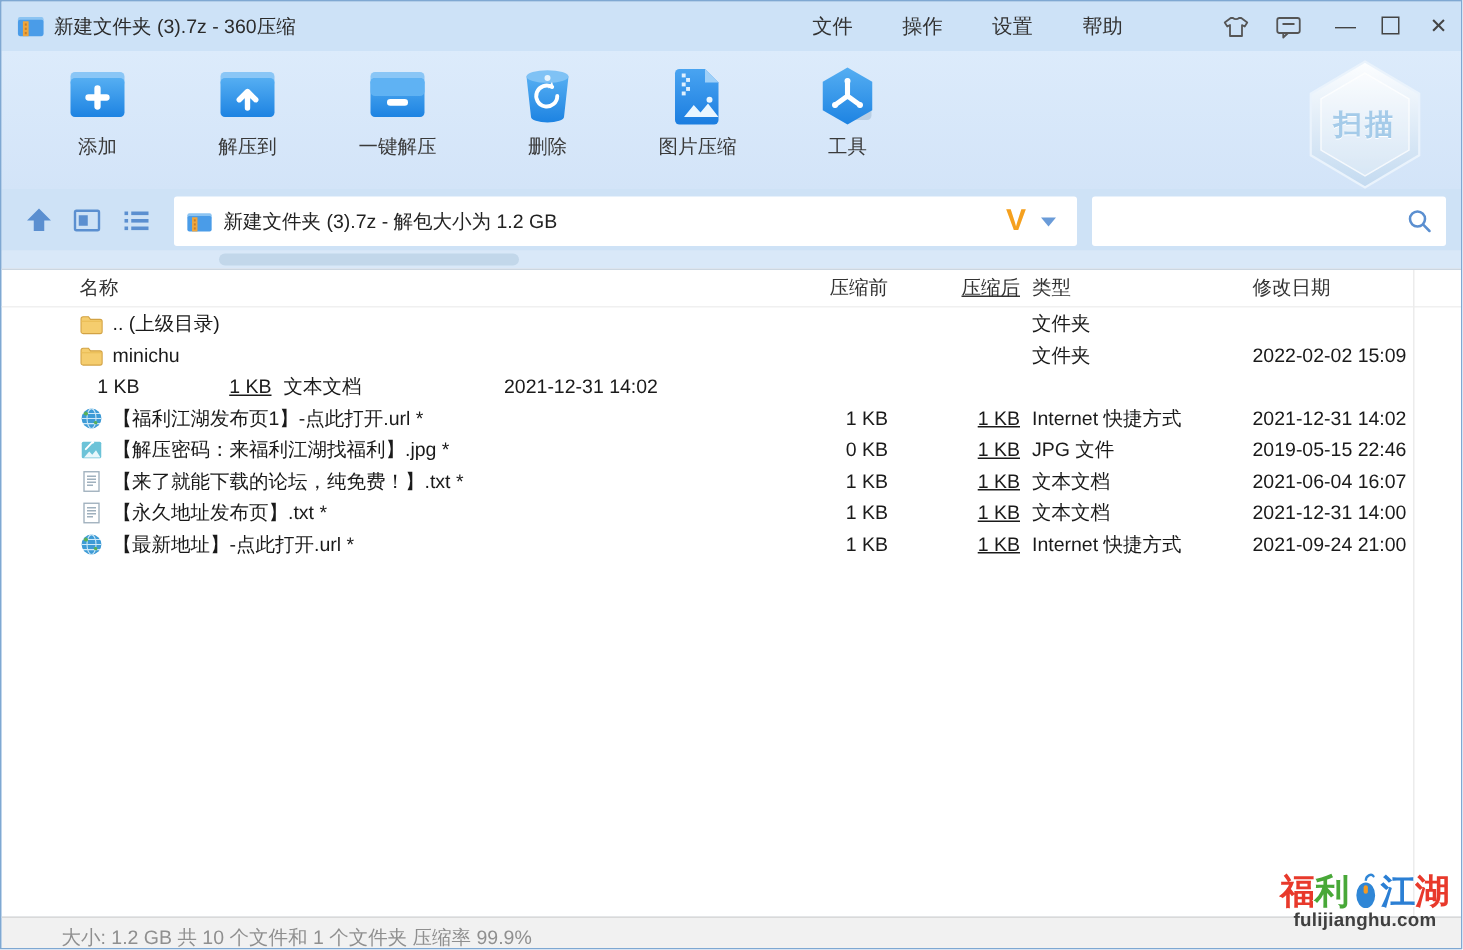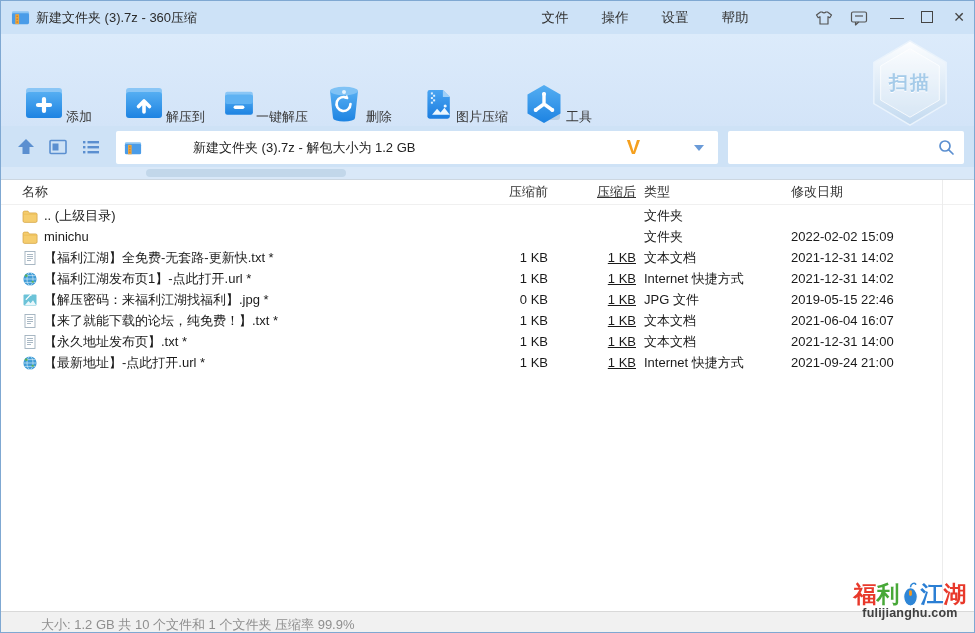--- a/index.html
+++ b/index.html
@@ -13,50 +13,50 @@
   .title-text { position:absolute; left:35px; top:8px; font-size:13px; color:#2b2b2b; white-space:nowrap; }
   .menubar { position:absolute; left:524px; top:0; height:33px; display:flex;justify-content:center; }
   .menu-item { width:60px; height:33px; line-height:33px; text-align:center; font-size:13.5px; color:#333; cursor:default; }
   .tb-ico { position:absolute; top:8px; width:18px; height:18px; }
   .glyph-btn { position:absolute; top:6px; width:20px; height:21px; text-align:center; font-size:14px; color:#444; line-height:21px; }
   .max-box { position:absolute; top:10px; width:12px; height:12px; border:1.4px solid #444; }
 
   
   .toolbar { position:absolute; left:0; top:33px; width:100%; height:92px;
              background:linear-gradient(180deg,#dcebfb,#d3e4f8); display:flex; padding-left:21px; gap:14px; }
-  .tool-btn { width:86px; height:92px; display:flex; flex-direction:row; align-items:flex-end; justify-content:flex-start; padding-top:8px; border-radius:4px; }
+  .tool-btn { width:86px; height:92px; display:flex; flex-direction:column; align-items:center; justify-content:flex-start; padding-top:8px; border-radius:4px; }
   .tool-btn svg { width:44px; height:44px; }
   .tool-label { margin-top:3px; font-size:13px; color:#3a3a3a; white-space:nowrap; }
   .scan-badge { position:absolute; right:22px; top:39px; width:84px; height:86px; }
   .scan-badge svg { position:absolute; left:0; top:0; width:84px; height:86px; }
   .scan-text { position:absolute; left:0; top:0; width:84px; height:86px; display:flex; align-items:center; justify-content:center;
                font-size:19px; font-weight:bold; color:#a5cbe9; letter-spacing:2px; text-shadow:0 1px 0 #fff; }
 
   
   .addr-row { position:absolute; left:0; top:125px; width:100%; height:41px; background:#cee2f6; }
   .nav-ico { position:absolute; top:11px; width:20px; height:20px; }
   .addr-bar { position:absolute; left:115px; top:5px; width:602px; height:33px; background:#fff; border-radius:2px;
-              display:flex; align-items:center; padding:0 8px;gap:44px; }
+              display:flex; align-items:center; padding:0 8px; }
   .addr-bar .arc-ico { width:18px; height:18px; margin-right:7px; flex:0 0 auto; }
   .addr-text { flex:1; font-size:13px; color:#222; white-space:nowrap; overflow:hidden; }
   .vip-v { font-size:20px; font-weight:bold; color:#f5a01e; margin-right:10px; }
   .addr-caret { width:0; height:0; border-left:5px solid transparent; border-right:5px solid transparent; border-top:6px solid #6a9bd8; margin-right:6px; }
   .search-box { position:absolute; left:727px; top:5px; width:236px; height:33px; background:#fff; border-radius:2px; }
   .search-box input { position:absolute; left:8px; top:0; width:195px; height:33px; border:none; outline:none; font-size:13px; color:#222; background:transparent; }
   .search-ico { position:absolute; right:9px; top:8px; width:17px; height:17px; }
 
   
   .strip { position:absolute; left:0; top:166px; width:100%; height:12px; background:#d9e8f8; }
   .hthumb { position:absolute; left:145px; top:2px; width:200px; height:8px; background:#c2d7ea; border-radius:4px; }
 
   
   .list { position:absolute; left:0; top:178px; width:100%; height:432px; background:#fff; border-top:1px solid #ccd6e0; }
   .hdr { display:flex; height:25px; align-items:center; font-size:13px; color:#333; border-bottom:1px solid #f0f0f0; }
   .row { display:flex; height:21px; align-items:center; font-size:13px; color:#1a1a1a; white-space:nowrap; }
-  .c-name { flex:0 0 455px; padding-left:21px; display:flex; align-items:center; gap:6px; overflow:hidden; }
+  .c-name { flex:0 0 455px; padding-left:8px; display:flex; align-items:center; gap:6px; overflow:hidden;margin-left:44px; }
   .c-before { flex:0 0 92px; text-align:right; }
   .c-after { flex:0 0 88px; text-align:right;text-decoration:underline; }
   .c-type { flex:0 0 148px; padding-left:8px; }
   .c-date { flex:1 1 auto; padding-left:7px; }
   .hdr .c-before, .hdr .c-after { text-align:right; padding-left:12px; }
   .fi { width:16px; height:16px; flex:0 0 auto; }
   .vline { position:absolute; left:941px; top:0; width:1px; height:432px; background:#ececec; }
 
   
   .statusbar { position:absolute; left:0; top:610px; width:100%; height:23px; background:#f1f1f1; border-top:1px solid #d9d9d9; }
@@ -311,26 +311,20 @@
               <use href="#sym-folder"></use>
             </svg>
         <span>minichu</span>
       </div>
       <div class="c-before"></div>
       <div class="c-after"></div>
       <div class="c-type">文件夹</div>
       <div class="c-date">2022-02-02 15:09</div>
     </div>
         <div class="row">
-      <div class="c-name">
-        <svg class="fi">
-              <use href="#sym-txt"></use>
-            </svg>
-        <span>【福利江湖】全免费-无套路-更新快.txt *</span>
-      </div>
       <div class="c-before">1 KB</div>
       <div class="c-after">1 KB</div>
       <div class="c-type">文本文档</div>
       <div class="c-date">2021-12-31 14:02</div>
     </div>
         <div class="row">
       <div class="c-name">
         <svg class="fi">
               <use href="#sym-url"></use>
             </svg>

